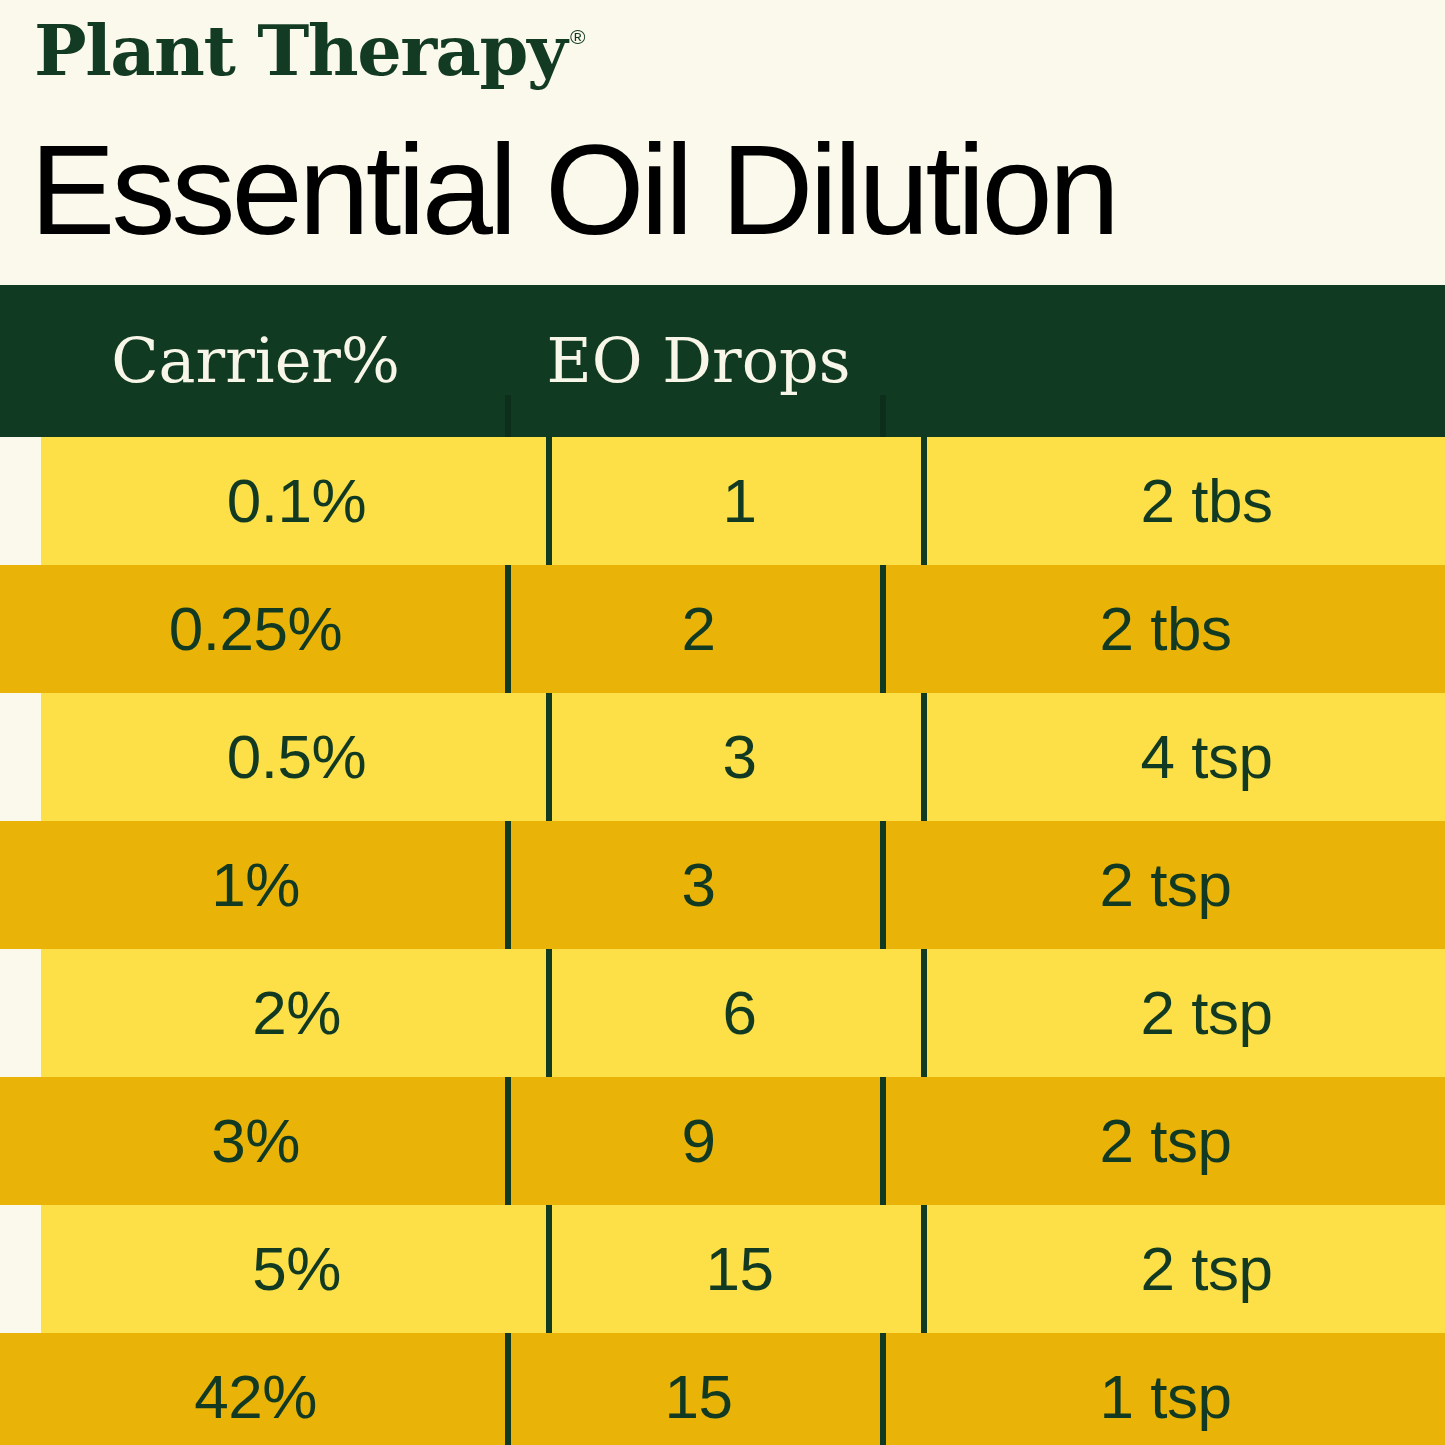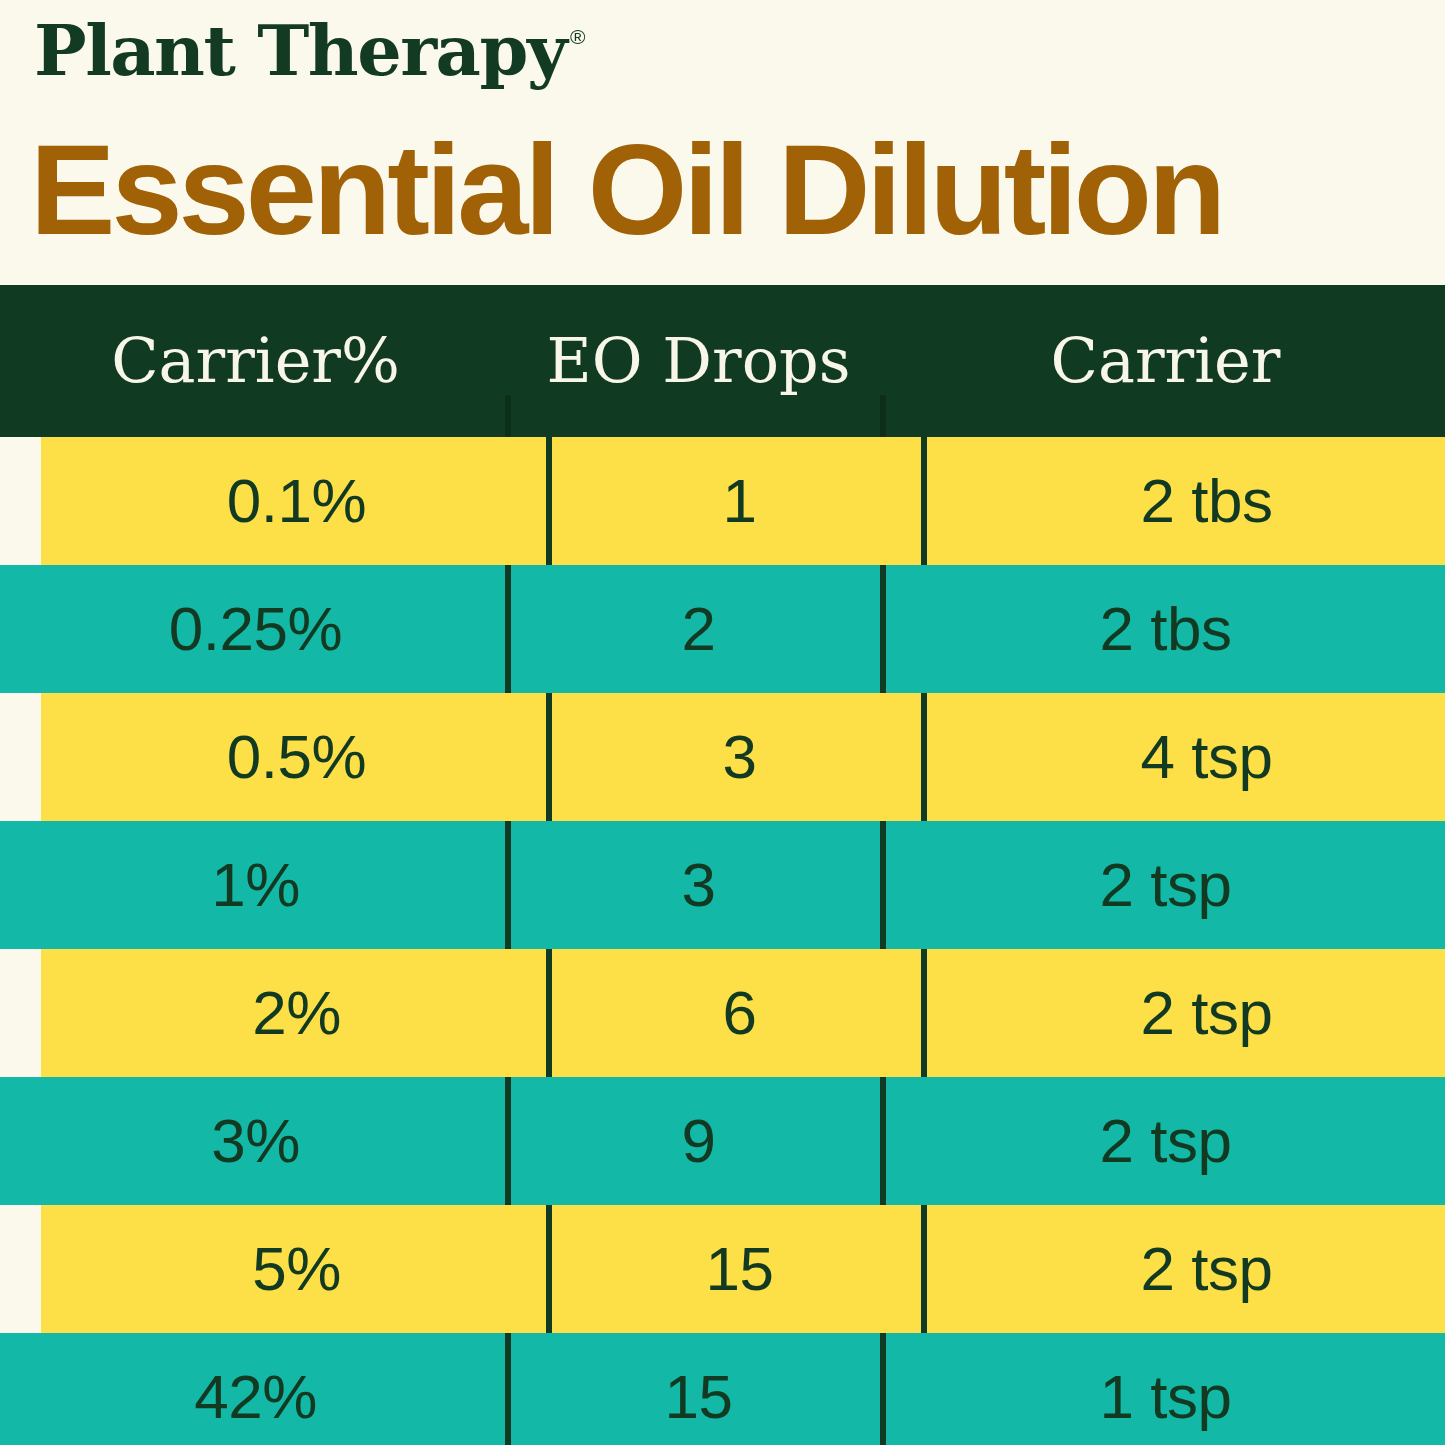--- a/index.html
+++ b/index.html
@@ -55,25 +55,25 @@
     line-height: 1;
     color: #133b23;
     margin-left: 4px;
     margin-top: 10px;
   }
   .page-title {
     position: absolute;
     left: 30px;
     top: 126px;
     font-family: "Liberation Sans", sans-serif;
-    font-weight: 700;
+    font-weight: 400;
     font-size: 128px;
     line-height: 1;
     letter-spacing: -4px;
-    color: #a16207;
+    color: #000000;
     white-space: nowrap;
   }
 
   
   .table {
     position: absolute;
     left: 0;
     top: 285px;
     width: 1445px;
   }
@@ -83,21 +83,21 @@
     box-sizing: border-box;
   }
   .row.header-row {
     height: 152px;
     background: #113a22;
   }
   .row.body-row {
     height: 128px;
   }
   .row.cream { background: #fde047; margin-left: 41px; }
-  .row.lime  { background: #14b8a6; }
+  .row.lime  { background: #eab308; }
 
   .cell {
     display: flex;
     align-items: center;
     justify-content: center;
     box-sizing: border-box;
     position: relative;
   }
   .col-1 { width: 511px; }
   .col-2 { width: 375px; }
@@ -160,23 +160,20 @@
 
   <div class="table">
 
     <div class="row header-row">
       <div class="cell col-1">
         <span class="header-text">Carrier%</span>
       </div>
       <div class="cell col-2">
         <span class="header-text">EO Drops</span>
       </div>
-      <div class="cell col-3">
-        <span class="header-text">Carrier</span>
-      </div>
     </div>
 
     <div class="row body-row cream">
       <div class="cell col-1">
           <span class="cell-text">0.1%</span>
         </div>
       <div class="cell col-2">
           <span class="cell-text">1</span>
         </div>
       <div class="cell col-3">

